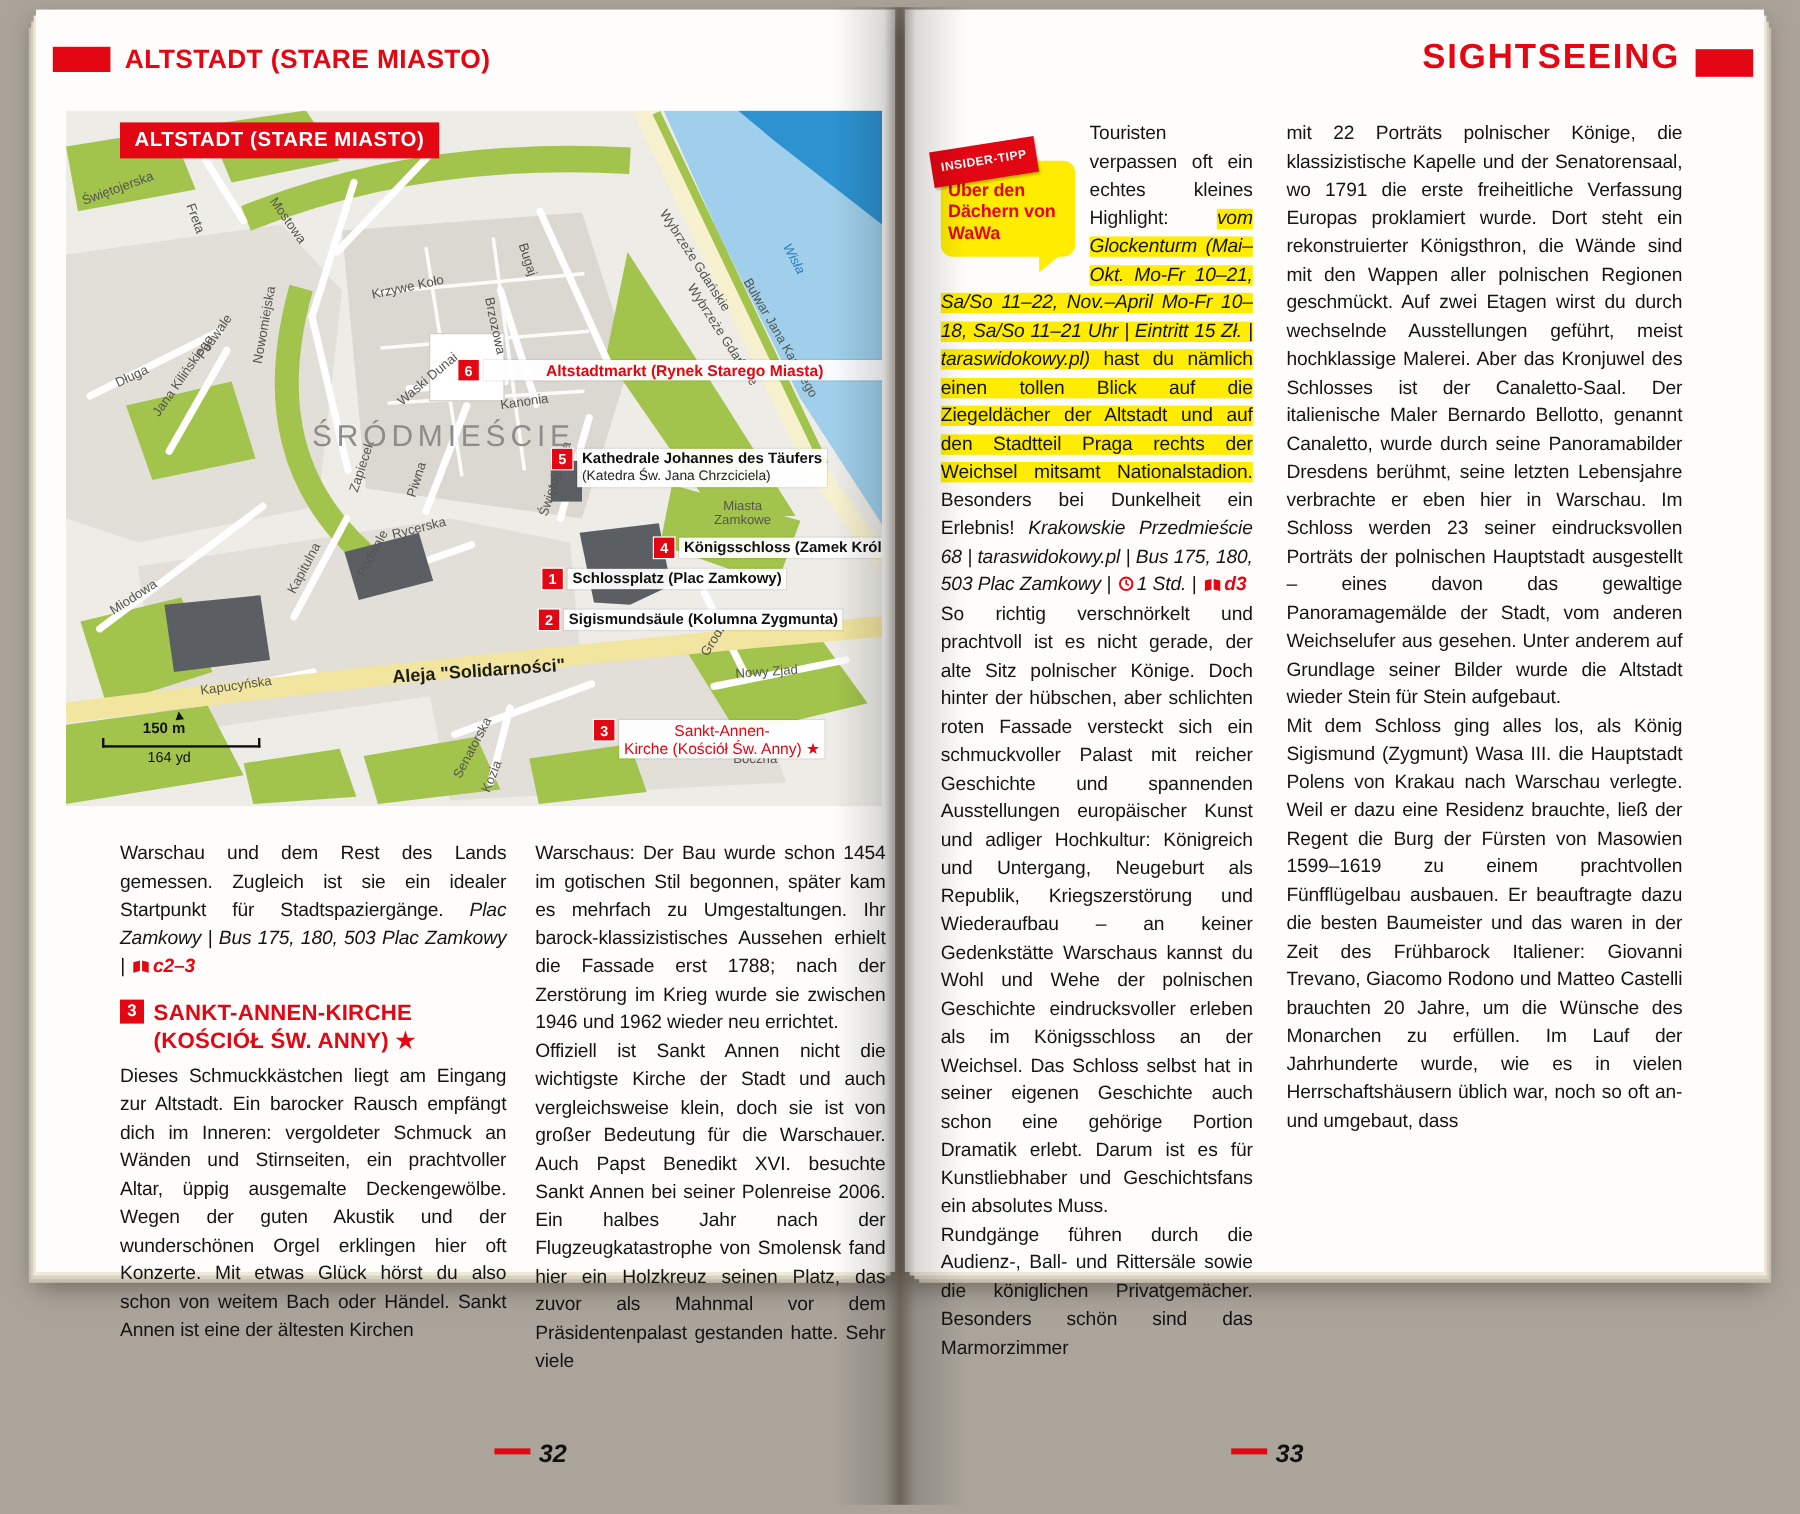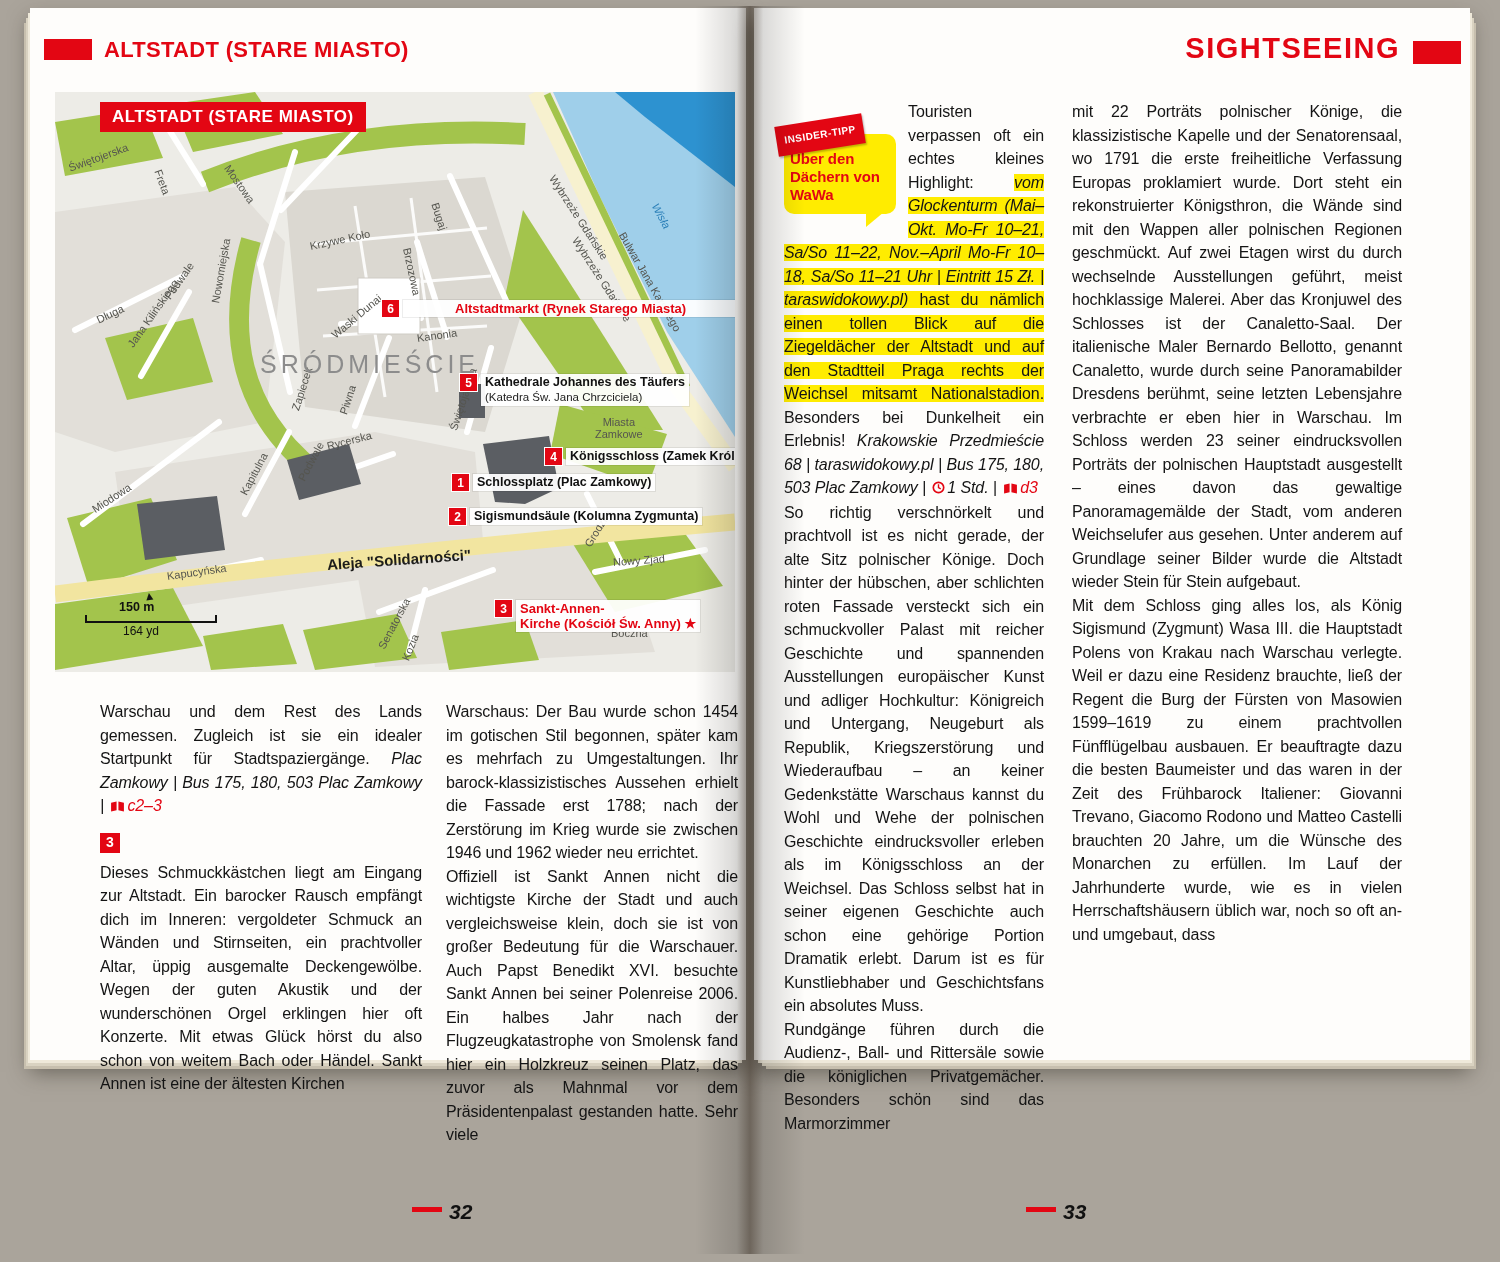--- a/index.html
+++ b/index.html
@@ -26,21 +26,21 @@
   .pagenum .pn-mark{width:30px;height:5px;background:#e30613;margin-top:7px;}
   .pagenum .pn-num{font-size:21px;font-weight:bold;color:#111;}
   
   .cols{position:absolute;display:flex;}
   .cols.lp{left:70px;top:692px;gap:24px;}
   .cols.rp{left:30px;top:92px;gap:28px;}
   .c1{width:322px;}.c2{width:292px;}
   .rc1{width:260px;}.rc2{width:330px;}
   .bt{font-size:16px;line-height:23.5px;text-align:justify;margin:0;letter-spacing:-0.1px;}
   .it{font-style:italic;}
-  .ref{color:#e30613;font-style:italic;}
+  .ref{color:#e30613;font-style:italic;font-weight:bold;}
   mark.hl{background:#ffec00;color:inherit;padding:0;}
   .poi-heading{display:flex;gap:8px;margin:13px 0 8px;color:#e30613;font-size:18.5px;line-height:23px;font-weight:bold;letter-spacing:.2px;}
   .chip{display:inline-flex;align-items:center;justify-content:center;min-width:20px;height:20px;background:#e30613;color:#fff;font-size:14px;font-weight:bold;flex:none;margin-top:1px;font-style:normal;}
   .star{color:#e30613;font-style:normal;}
   .ic{display:inline-block;vertical-align:-1px;margin:0 2px;}
   
   .insider{float:left;display:block;width:112px;margin:26px 12px 8px 0;position:relative;}
   .ins-ribbon{display:block;position:absolute;top:-6px;left:-8px;z-index:2;background:#e30613;color:#fff;
     font-size:10px;font-weight:bold;letter-spacing:.5px;padding:3px 8px;transform:rotate(-9deg);box-shadow:1px 2px 2px rgba(0,0,0,.25);}
   .ins-bubble{display:block;background:#ffec00;border-radius:10px;padding:16px 6px 10px;margin-top:8px;
@@ -60,21 +60,21 @@
   .ml.two{text-align:center;line-height:12px;}
   .poi{position:absolute;display:flex;align-items:flex-start;gap:4px;z-index:4;}
   .mchip{display:inline-flex;align-items:center;justify-content:center;width:17px;height:17px;background:#e30613;
     color:#fff;font-size:12px;font-weight:bold;flex:none;box-shadow:0 0 0 1px #fff;}
   .plabel{background:rgba(255,255,255,.94);padding:1px 4px;font-size:12.5px;line-height:15px;white-space:nowrap;
     box-shadow:0 0 0 1px rgba(0,0,0,.07);}
   .plabel .l1{font-weight:bold;color:#111;display:block;}
   .plabel .l2{font-size:11.5px;color:#222;display:block;}
   .plabel.redlbl{color:#e30613;font-weight:bold;font-size:13px;}
   .plabel.redlbl span{display:inline;margin-left:48px;}
-  .plabel.red2 .l1,.plabel.red2 .l2{color:#e30613;font-weight:bold;font-size:13px;}
+  .plabel.red2 .l1,.plabel.red2 .l2{color:#e30613;font-weight:normal;font-size:13px;text-align:center;}
   .scale{position:absolute;left:30px;top:492px;width:140px;z-index:3;color:#111;}
   .north{display:block;font-size:12px;transform:rotate(-8deg);margin-left:58px;color:#111;}
   .scale-m{font-weight:bold;font-size:12.5px;margin:2px 0 1px 34px;}
   .scale-bar{width:128px;height:6px;border-left:2px solid #111;border-right:2px solid #111;border-bottom:2px solid #111;}
   .scale-yd{font-size:12px;margin:1px 0 0 38px;}
 </style>
 </head>
 <body>
 
 <div class="page left">
@@ -229,20 +229,21 @@
     </div>
   </div>
 
   <div class="cols lp">
     <div class="c1">
       <p class="bt"><span>Warschau und dem Rest des Lands gemessen. Zugleich ist sie ein idealer Startpunkt für Stadtspaziergänge. </span><span class="it">Plac Zamkowy | Bus 175, 180, 503 Plac Zamkowy | </span><span class="ic"><svg width="15" height="11" viewBox="0 0 16 12">
               <path d="M1,2 L7,0.5 L7,10 L1,11.5 Z M9,0.5 L15,2 L15,11.5 L9,10 Z" fill="#e30613"></path>
             </svg></span><span class="ref">c2–3</span></p>
       <h3 class="poi-heading">
         <span class="chip">3</span>
+        <span><span>SANKT-ANNEN-KIRCHE</span><br><span>(KOŚCIÓŁ ŚW. ANNY)</span> <span class="star">★</span></span>
       </h3>
       <p class="bt">Dieses Schmuckkästchen liegt am Eingang zur Altstadt. Ein barocker Rausch empfängt dich im Inneren: vergoldeter Schmuck an Wänden und Stirnseiten, ein prachtvoller Altar, üppig ausgemalte Deckengewölbe. Wegen der guten Akustik und der wunderschönen Orgel erklingen hier oft Konzerte. Mit etwas Glück hörst du also schon von weitem Bach oder Händel. Sankt Annen ist eine der ältesten Kirchen</p>
     </div>
     <div class="c2">
       <p class="bt">Warschaus: Der Bau wurde schon 1454 im gotischen Stil begonnen, später kam es mehrfach zu Umgestaltungen. Ihr barock-klassizistisches Aussehen erhielt die Fassade erst 1788; nach der Zerstörung im Krieg wurde sie zwischen 1946 und 1962 wieder neu errichtet.</p>
       <p class="bt">Offiziell ist Sankt Annen nicht die wichtigste Kirche der Stadt und auch vergleichsweise klein, doch sie ist von großer Bedeutung für die Warschauer. Auch Papst Benedikt XVI. besuchte Sankt Annen bei seiner Polenreise 2006. Ein halbes Jahr nach der Flugzeugkatastrophe von Smolensk fand hier ein Holzkreuz seinen Platz, das zuvor als Mahnmal vor dem Präsidentenpalast gestanden hatte. Sehr viele</p>
     </div>
   </div>
 
   <div class="pagenum" style="left:382px;top:1192px">

